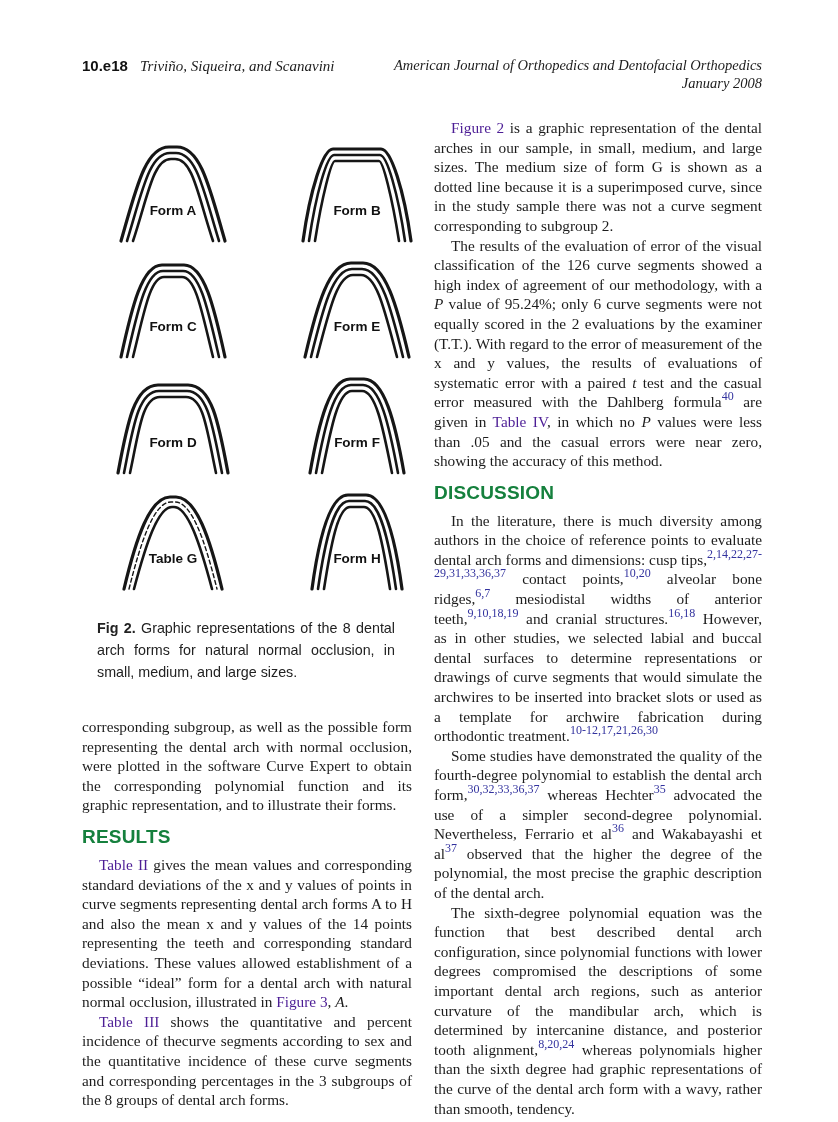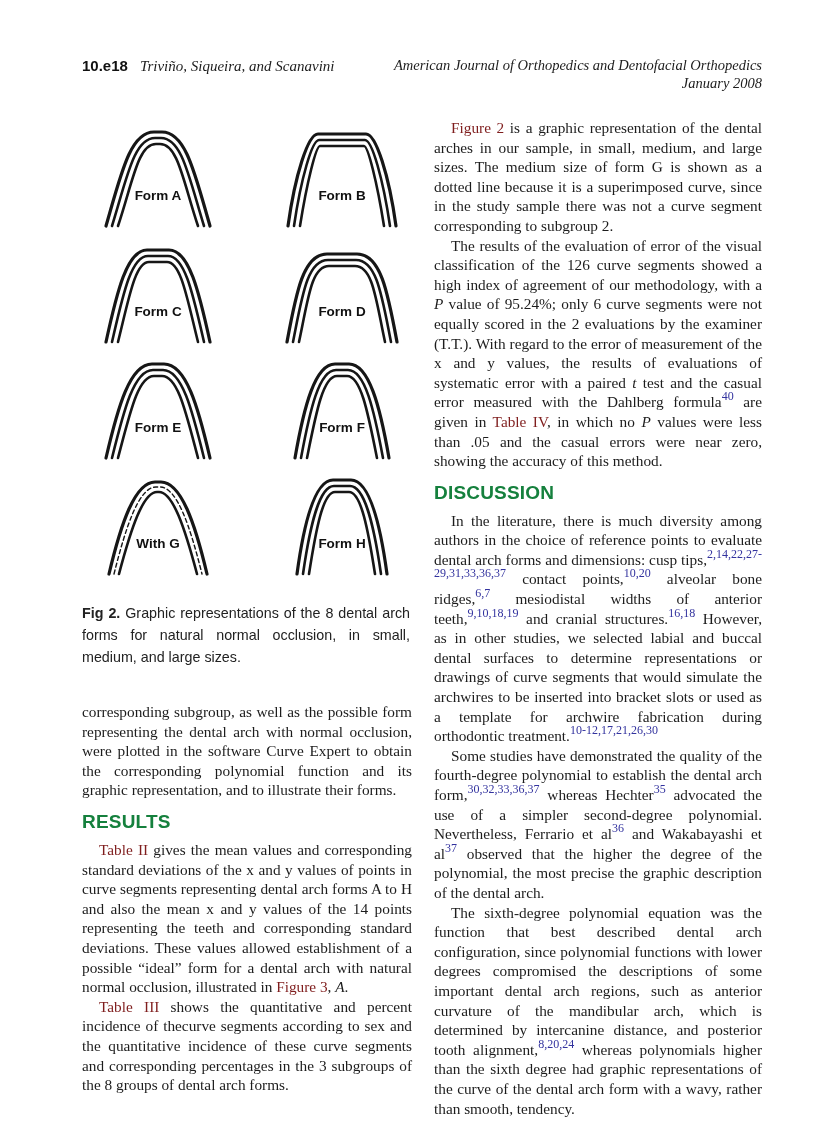--- a/index.html
+++ b/index.html
@@ -10,38 +10,38 @@
        justify-content:space-between;align-items:flex-start;}
   .hdr-left{display:flex;align-items:baseline;}
   .folio{font-family:"Liberation Sans", sans-serif;font-weight:bold;font-size:15px;color:#111;}
   .runauth{font-style:italic;font-size:15px;margin-left:12px;color:#1c1c1c;}
   .hdr-right{text-align:right;font-style:italic;font-size:14.5px;line-height:17.5px;color:#1c1c1c;}
   
   .columns{position:absolute;top:114px;left:82px;display:flex;gap:22px;}
   .col{width:330px;}
   .col.right{width:328px;}
   
-  figure{margin:0;padding:0;}
+  figure{margin:15px;padding:0;}
   .arch-grid{display:grid;grid-template-columns:140px 140px;column-gap:44px;row-gap:10px;
              padding-left:6px;padding-top:8px;}
   .tile{position:relative;width:140px;height:106px;}
   .tile svg{display:block;}
   .arch-label{position:absolute;left:0;right:0;top:66px;text-align:center;
               font-family:"Liberation Sans", sans-serif;font-weight:bold;font-size:13.5px;color:#111;}
   figcaption{margin-top:26px;font-family:Liberation Sans, sans-serif;font-size:14.3px;
              line-height:22px;text-align:justify;color:#222;padding-right:2px;}
   figcaption .bold-lead{font-weight:bold;}
   
   .flow{margin-top:34px;}
   .col.right .flow{margin-top:4px;}
   .bp{margin:0;font-size:15.3px;line-height:19.6px;text-align:justify;}
   .bp.ind{text-indent:17px;}
   h2.sec{font-family:"Liberation Sans", sans-serif;font-weight:bold;font-size:19px;
          color:#15803d;margin:11px 0 7px 0;letter-spacing:.2px;}
-  .xref{color:#7f1d1d;}
+  .xref{color:#4c1d95;}
   .it{font-style:italic;}
   sup.ref{color:#32329e;font-size:12px;line-height:0;position:relative;top:-1px;}
 </style>
 </head>
 <body>
 
 <div class="page">
 
   <div class="hdr">
     <div class="hdr-left">
@@ -77,49 +77,49 @@
             <div class="tile">
               <svg width="140" height="106" viewBox="0 0 140 106">
                 <path d="M 18 104 C 29 53.4 39 12 59 12 L 81 12 C 101 12 111 53.4 122 104" fill="none" stroke="#161616" stroke-width="3.2" stroke-linecap="round"></path>
                 <path d="M 24 104 C 35 56.7 43 18 60 18 L 80 18 C 97 18 105 56.7 116 104" fill="none" stroke="#161616" stroke-width="2.6" stroke-linecap="round"></path>
                 <path d="M 30 104 C 41 60 47 24 61 24 L 79 24 C 93 24 99 60 110 104" fill="none" stroke="#161616" stroke-width="2.6" stroke-linecap="round"></path>
               </svg>
               <div class="arch-label">Form C</div>
             </div>
             <div class="tile">
               <svg width="140" height="106" viewBox="0 0 140 106">
+                <path d="M 18 104 C 30 52.300000000000004 42 10 64 10 L 76 10 C 98 10 110 52.300000000000004 122 104" fill="none" stroke="#161616" stroke-width="3.2" stroke-linecap="round"></path>
+                <path d="M 24 104 C 36 55.6 46 16 65 16 L 75 16 C 94 16 104 55.6 116 104" fill="none" stroke="#161616" stroke-width="2.6" stroke-linecap="round"></path>
+                <path d="M 30 104 C 42 58.9 50 22 66 22 L 74 22 C 90 22 98 58.9 110 104" fill="none" stroke="#161616" stroke-width="2.6" stroke-linecap="round"></path>
+              </svg>
+              <div class="arch-label">Form E</div>
+            </div>
+            <div class="tile">
+              <svg width="140" height="106" viewBox="0 0 140 106">
                 <path d="M 15 104 C 24 55.6 31 16 55 16 L 85 16 C 109 16 116 55.6 125 104" fill="none" stroke="#161616" stroke-width="3.2" stroke-linecap="round"></path>
                 <path d="M 21 104 C 30 58.9 35 22 56 22 L 84 22 C 105 22 110 58.9 119 104" fill="none" stroke="#161616" stroke-width="2.6" stroke-linecap="round"></path>
                 <path d="M 27 104 C 36 62.2 39 28 57 28 L 83 28 C 101 28 104 62.2 113 104" fill="none" stroke="#161616" stroke-width="2.6" stroke-linecap="round"></path>
               </svg>
               <div class="arch-label">Form D</div>
-            </div>
-            <div class="tile">
-              <svg width="140" height="106" viewBox="0 0 140 106">
-                <path d="M 18 104 C 30 52.300000000000004 42 10 64 10 L 76 10 C 98 10 110 52.300000000000004 122 104" fill="none" stroke="#161616" stroke-width="3.2" stroke-linecap="round"></path>
-                <path d="M 24 104 C 36 55.6 46 16 65 16 L 75 16 C 94 16 104 55.6 116 104" fill="none" stroke="#161616" stroke-width="2.6" stroke-linecap="round"></path>
-                <path d="M 30 104 C 42 58.9 50 22 66 22 L 74 22 C 90 22 98 58.9 110 104" fill="none" stroke="#161616" stroke-width="2.6" stroke-linecap="round"></path>
-              </svg>
-              <div class="arch-label">Form E</div>
             </div>
             <div class="tile">
               <svg width="140" height="106" viewBox="0 0 140 106">
                 <path d="M 23 104 C 32 52.300000000000004 43 10 63 10 L 77 10 C 97 10 108 52.300000000000004 117 104" fill="none" stroke="#161616" stroke-width="3.2" stroke-linecap="round"></path>
                 <path d="M 29 104 C 38 55.6 47 16 64 16 L 76 16 C 93 16 102 55.6 111 104" fill="none" stroke="#161616" stroke-width="2.6" stroke-linecap="round"></path>
                 <path d="M 35 104 C 44 58.9 51 22 65 22 L 75 22 C 89 22 96 58.9 105 104" fill="none" stroke="#161616" stroke-width="2.6" stroke-linecap="round"></path>
               </svg>
               <div class="arch-label">Form F</div>
             </div>
             <div class="tile">
               <svg width="140" height="106" viewBox="0 0 140 106">
                 <path d="M 21 104 C 33 53.4 47 12 67 12 L 73 12 C 93 12 107 53.4 119 104" fill="none" stroke="#161616" stroke-width="3.2" stroke-linecap="round"></path>
                 <path d="M 26 104 C 38 56.15 51 17 68 17 L 72 17 C 89 17 102 56.15 114 104" fill="none" stroke="#161616" stroke-width="1.4" stroke-linecap="round" stroke-dasharray="4 3"></path>
                 <path d="M 31 104 C 43 58.9 55 22 69 22 L 71 22 C 85 22 97 58.9 109 104" fill="none" stroke="#161616" stroke-width="2.6" stroke-linecap="round"></path>
               </svg>
-              <div class="arch-label">With G</div>
+              <div class="arch-label">Table G</div>
             </div>
             <div class="tile">
               <svg width="140" height="106" viewBox="0 0 140 106">
                 <path d="M 25 104 C 32 52.300000000000004 43 10 61 10 L 79 10 C 97 10 108 52.300000000000004 115 104" fill="none" stroke="#161616" stroke-width="3.2" stroke-linecap="round"></path>
                 <path d="M 31 104 C 38 55.6 47 16 62 16 L 78 16 C 93 16 102 55.6 109 104" fill="none" stroke="#161616" stroke-width="2.6" stroke-linecap="round"></path>
                 <path d="M 37 104 C 44 58.9 51 22 63 22 L 77 22 C 89 22 96 58.9 103 104" fill="none" stroke="#161616" stroke-width="2.6" stroke-linecap="round"></path>
               </svg>
               <div class="arch-label">Form H</div>
             </div>
           </div>

